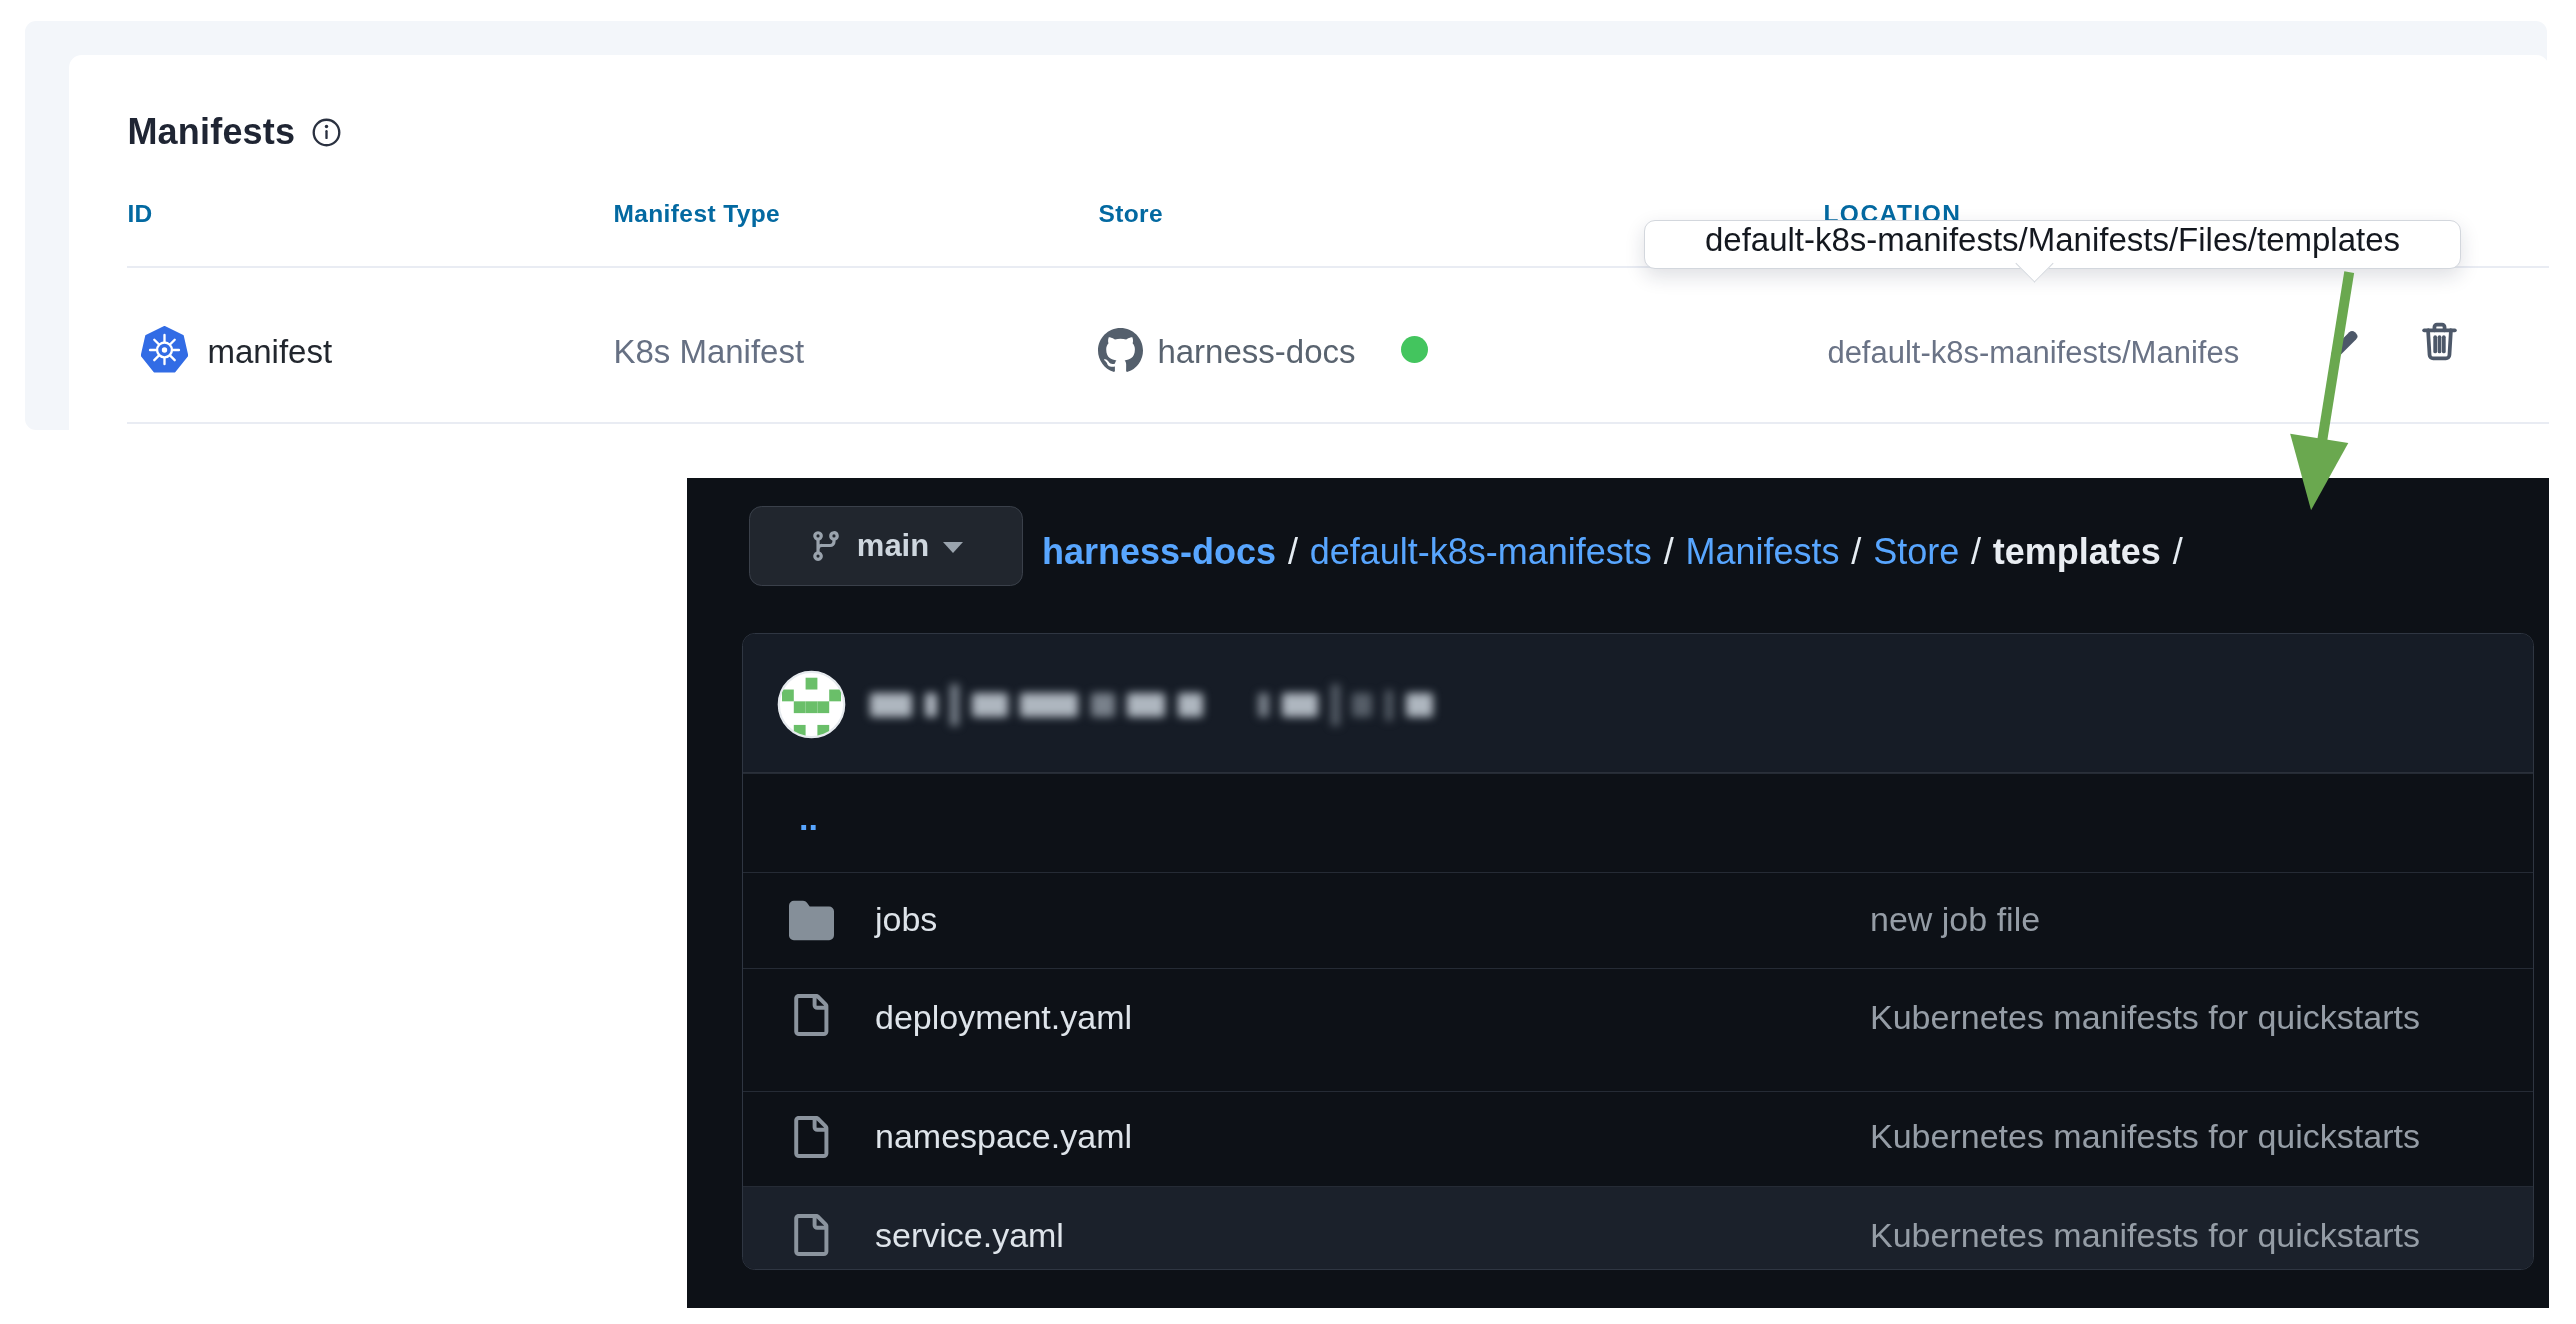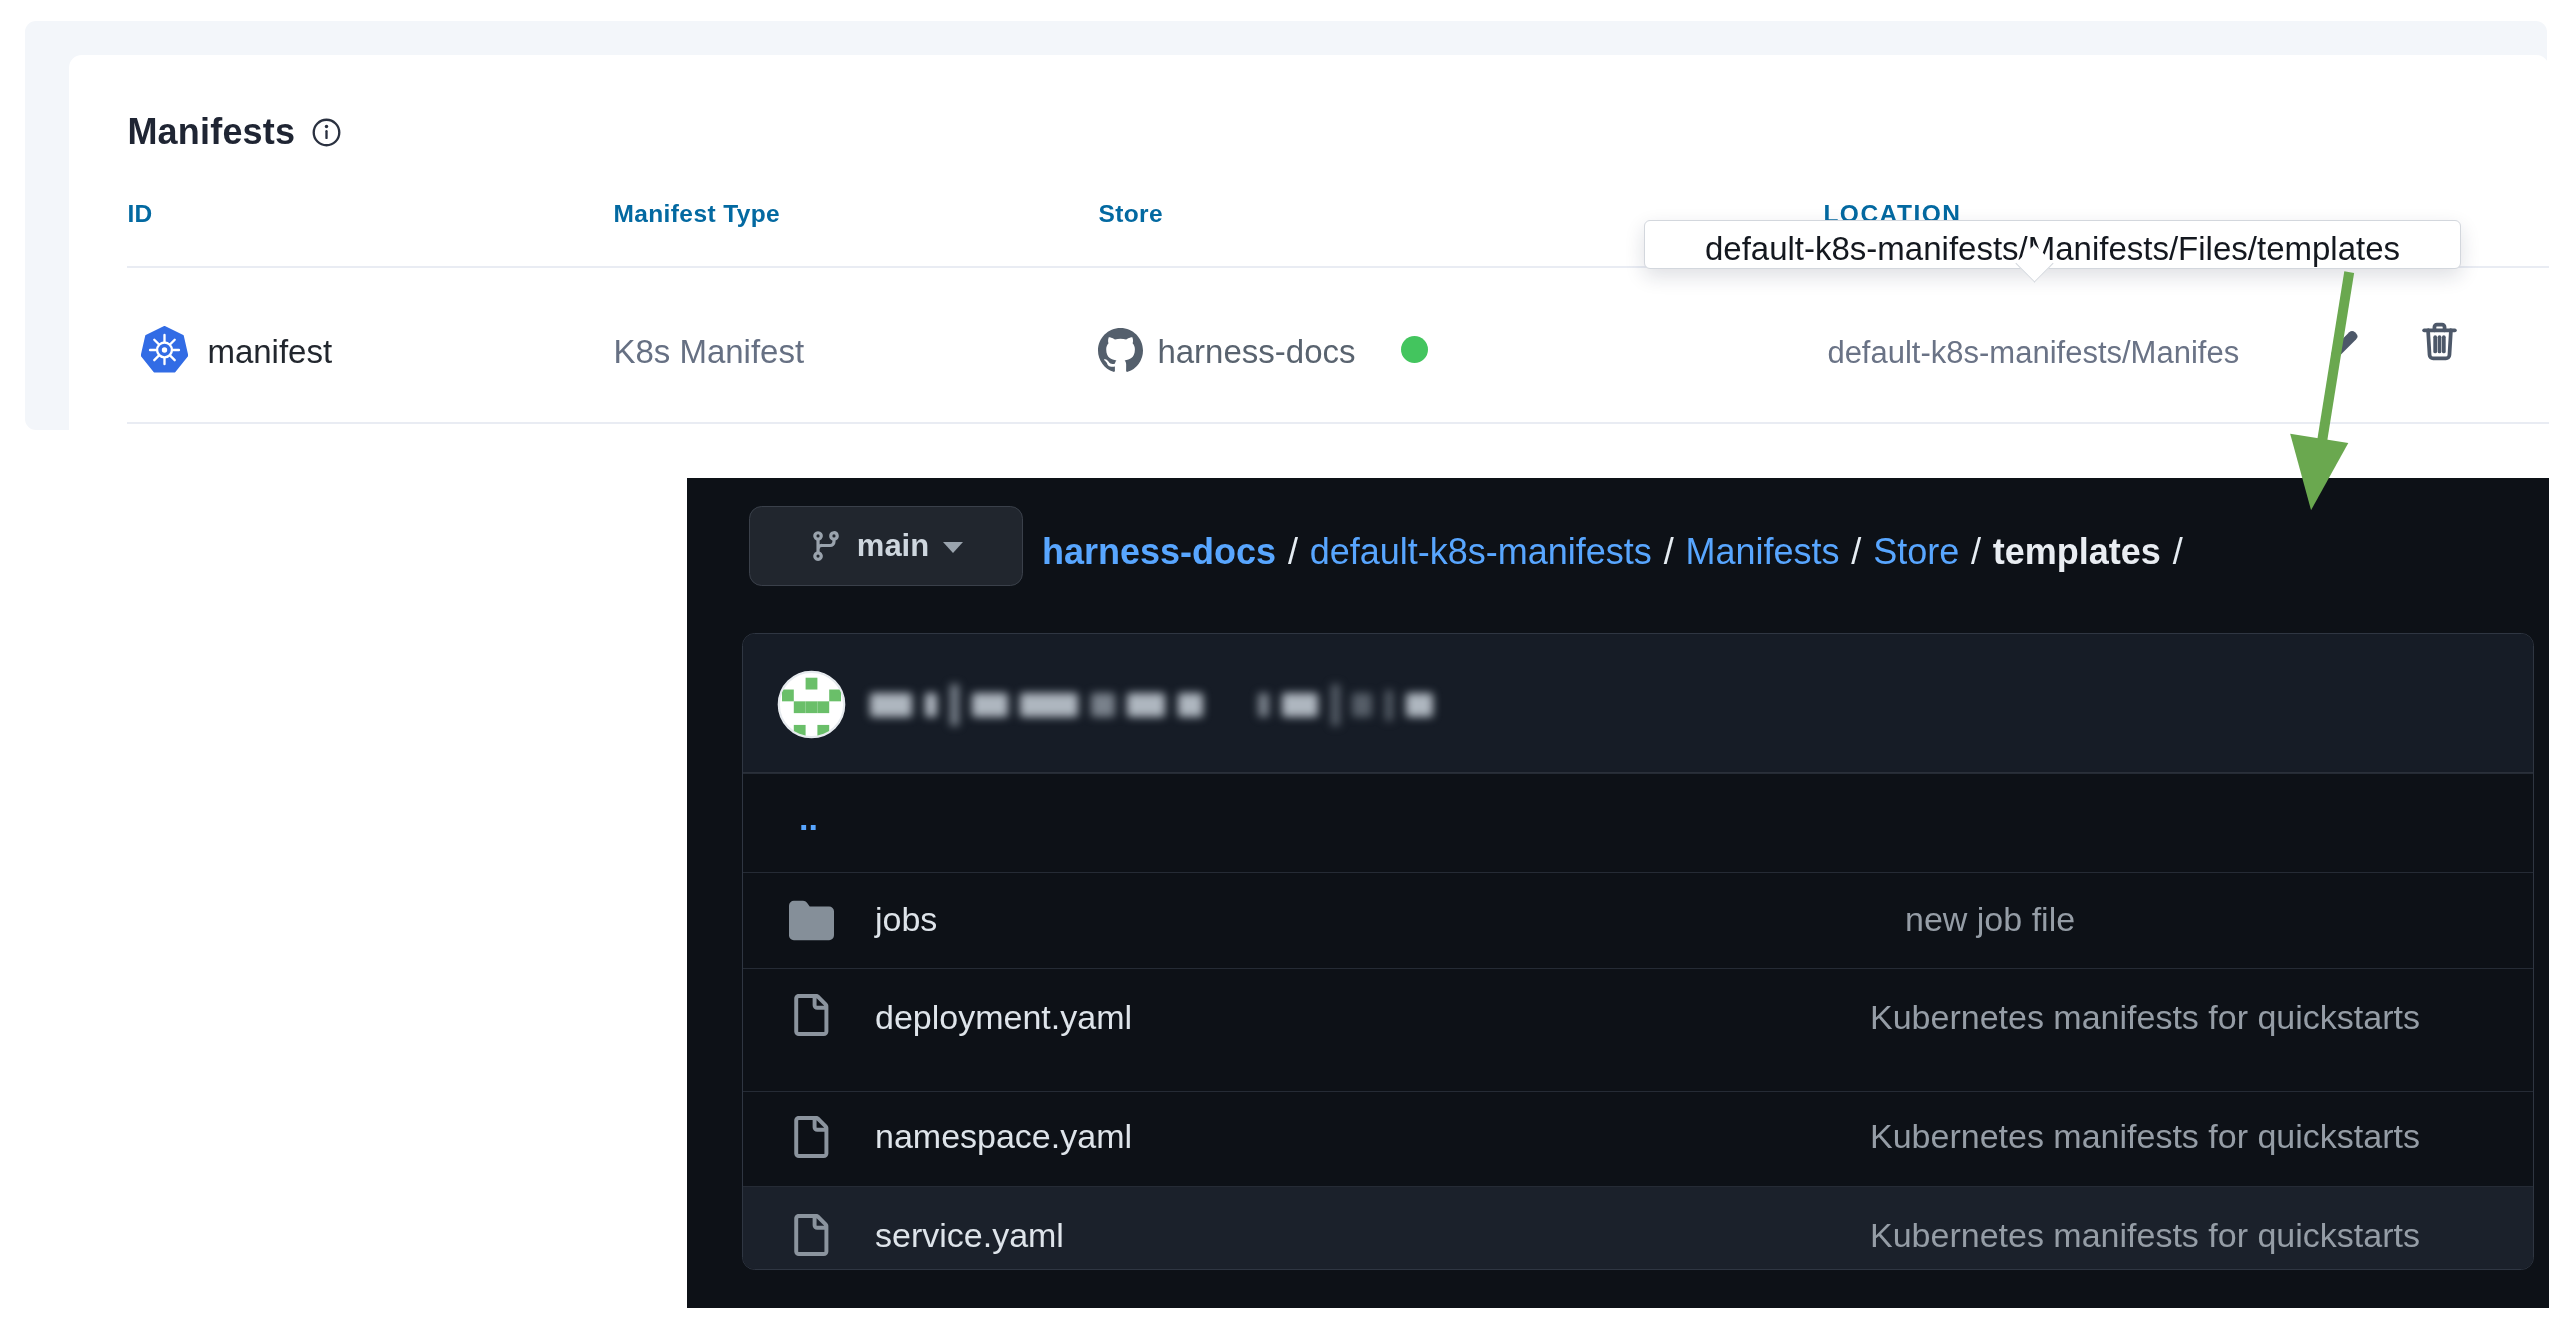--- a/index.html
+++ b/index.html
@@ -31,23 +31,23 @@
   .octocat-icon { position:absolute; left:1029px; top:62px; width:45px; height:45px; }
   .mrow-store { position:absolute; left:1088px; top:67px; font-size:33px; color:#59636f; }
   .status-dot { position:absolute; left:1332px; top:70px; width:27px; height:27px; border-radius:50%; background:#43c55e; }
   .mrow-loc   { position:absolute; left:1758px; top:69px; width:492px; overflow:hidden; white-space:nowrap;
                 font-size:31px; color:#6a7386; }
   .edit-btn  { position:absolute; left:2253px; top:56px; width:44px; height:44px; background:none; border:none; cursor:pointer; }
   .trash-btn { position:absolute; left:2347px; top:53px; width:47px; height:47px; background:none; border:none; cursor:pointer; }
 
   
   .loc-tooltip { position:absolute; left:1644px; top:220px; width:817px; height:49px; z-index:5;
-                 background:#ffffff; border:1.8px solid #d3d7dd; border-radius:6px;
+                 background:#ffffff; border:1.8px solid #d3d7dd; border-radius:11px;
                  box-shadow:0 7.3px 20px rgba(20,30,60,.14);
-                 display:flex; align-items:flex-end; justify-content:center; }
+                 display:flex; align-items:flex-start; justify-content:center; }
   .loc-tooltip .txt { position:relative; z-index:7; font-size:33px; color:#14181f; white-space:nowrap; }
   .tooltip-caret { position:absolute; left:2021px; top:250px; width:27px; height:27px; z-index:6;
                    background:#ffffff; border-right:1.8px solid #d3d7dd; border-bottom:1.8px solid #d3d7dd;
                    transform:rotate(45deg); }
 
   
   .anno-arrow { position:absolute; left:2272px; top:263px; z-index:9; }
 
   
   .repo-panel { position:absolute; left:687px; top:478px; width:1862px; height:830px; background:#0d1117; }
@@ -79,21 +79,21 @@
   .redacted .tall { height:42px; }
 
   .frow { position:relative; border-top:1.8px solid #252b35; }
   .frow:first-of-type { border-top:none; }
   .frow .icon { position:absolute; left:46px; }
   .frow .fname { position:absolute; left:132px; font-size:34px; color:#dee4ea; cursor:pointer; }
   .frow .fmsg  { position:absolute; left:1127px; font-size:34px; color:#959da6; cursor:pointer; }
   .row-parent { height:99px; }
   .row-parent .parent-link { position:absolute; left:56px; top:25.4px; font-size:34px; font-weight:700; color:#58a6ff; cursor:pointer; }
   .row-jobs { height:96px; }
-  .row-jobs .icon { top:25.4px; } .row-jobs .fname { top:27px; } .row-jobs .fmsg { top:27px;margin-left:35px; }
+  .row-jobs .icon { top:25.4px; } .row-jobs .fname { top:27px; } .row-jobs .fmsg { top:27px; }
   .row-dep { height:100px; }
   .row-dep .icon { top:25.4px; } .row-dep .fname { top:29px; } .row-dep .fmsg { top:29px; }
   .row-ns  { height:95px;margin-top:23px; }
   .row-ns .icon { top:23.6px; } .row-ns .fname { top:25.4px; } .row-ns .fmsg { top:25.4px; }
   .row-svc { height:104px; background:#1b212b; }
   .row-svc .icon { top:27px; } .row-svc .fname { top:29px; } .row-svc .fmsg { top:29px; }
 </style>
 </head>
 <body>
 

